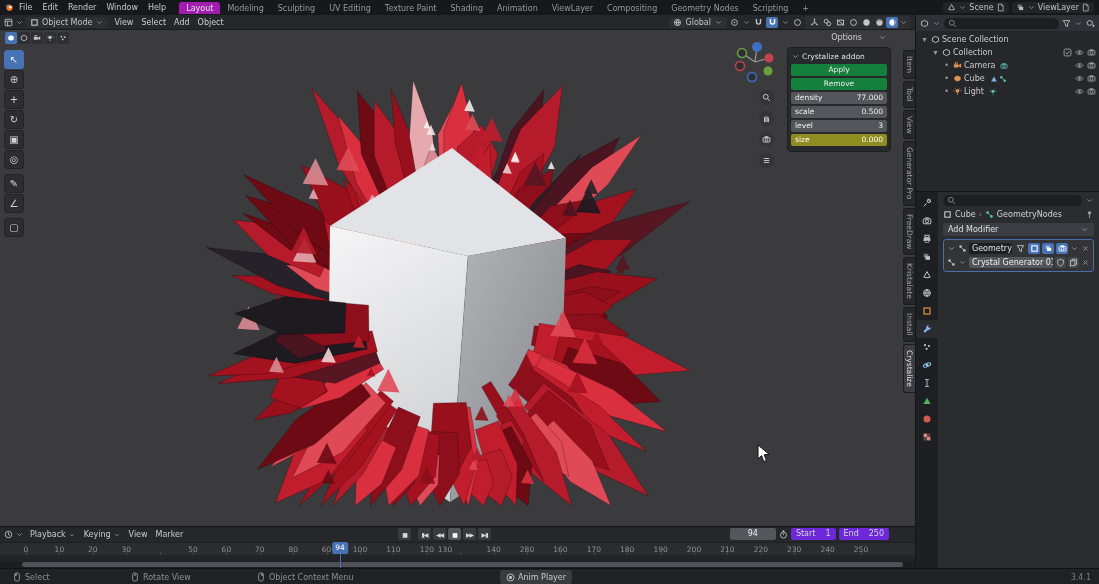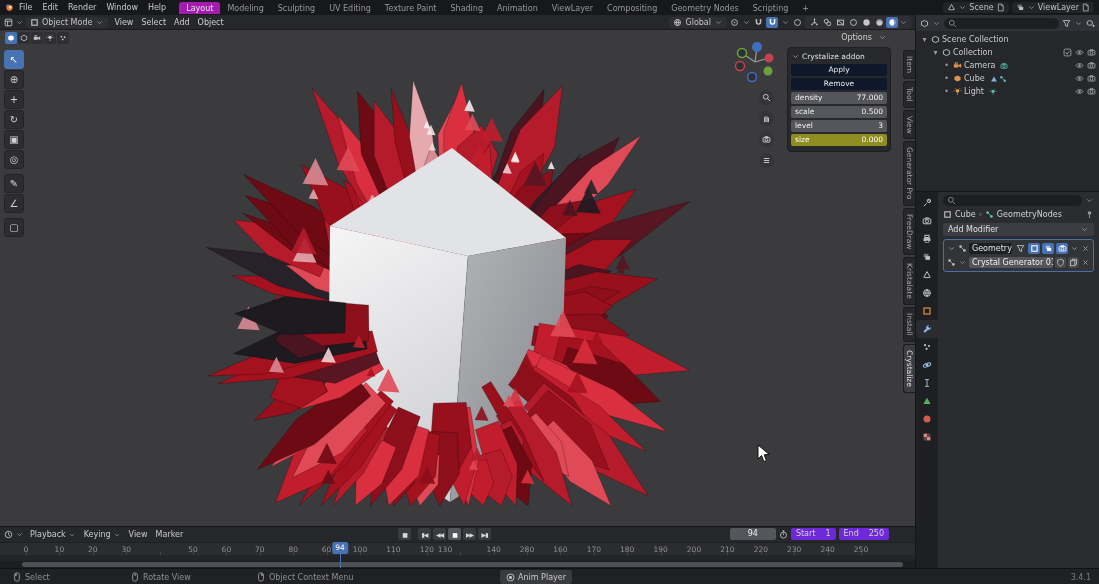--- a/index.html
+++ b/index.html
@@ -29,28 +29,28 @@
   
   .viewport{flex:1;position:relative;background:#3b3b3d;overflow:hidden}
   .scene-svg{position:absolute;left:0;top:0;width:100%;height:100%}
   .quick-toggles{position:absolute;left:5px;top:2px;display:flex;gap:1px;z-index:3}
   .qt{width:12px;height:12px;background:#2e2f33;border-radius:2px;display:flex;align-items:center;justify-content:center;color:#c6c6c6}
   .qt.active{background:#4772b3;color:#fff}
   .toolbar{position:absolute;left:4px;top:20px;display:flex;flex-direction:column;gap:1px;z-index:3}
   .tool-btn{width:20px;height:19px;background:rgba(44,45,48,.92);border-radius:3px;display:flex;align-items:center;justify-content:center;color:#d2d2d2;font-size:10px;border:1px solid #232427}
   .tool-btn.active{background:#4772b3;color:#fff;border-color:#4772b3}
   .tool-btn.gap{margin-top:4px}
-  .options-label{position:absolute;top:3px;right:28px;color:#d0d0d0;display:flex;gap:6px;align-items:center;z-index:4}
+  .options-label{position:absolute;top:3px;right:28px;color:#d0d0d0;display:flex;gap:16px;align-items:center;z-index:4}
   .nav-gizmo{position:absolute;right:138px;top:10px;z-index:3}
   .view-btns{position:absolute;right:141px;top:60px;display:flex;flex-direction:column;gap:6px;z-index:3;color:#c9c9c9}
   .view-btn{width:15px;height:15px;display:flex;align-items:center;justify-content:center;background:rgba(48,49,52,.6);border-radius:50%}
   
   .c-panel{position:absolute;top:17px;right:24px;width:104px;background:rgba(40,41,45,.96);border:1px solid #1d1e21;border-radius:4px;padding:3px;z-index:4;font-size:7.5px}
   .c-title{display:flex;align-items:center;gap:2px;color:#e0e0e0;margin:1px 0 3px}
-  .c-btn{background:#0f172a;border-radius:2px;height:12px;line-height:12px;text-align:center;color:#ececec;margin-bottom:2px}
+  .c-btn{background:#15803d;border-radius:2px;height:12px;line-height:12px;text-align:center;color:#ececec;margin-bottom:2px}
   .c-field{display:flex;justify-content:space-between;background:#55565b;border-radius:2px;height:12px;line-height:12px;padding:0 4px;color:#f2f2f2;margin-bottom:2px}
   .c-field.hl{background:#8f8c20;color:#fff}
   
   .side-tabs{position:absolute;top:20px;right:0;display:flex;flex-direction:column;gap:2px;z-index:5}
   .side-tab{writing-mode:vertical-rl;font-size:7.5px;color:#a6a6a6;background:#26272b;border:1px solid #1b1c1f;border-right:none;border-radius:3px 0 0 3px;padding:5px 1px;white-space:nowrap}
   .side-tab.active{background:#3b3d42;color:#e2e2e2}
   .cursor{position:absolute;z-index:6;left:757px;top:414px}
   
   .timeline{height:42px;flex:0 0 auto;background:#26272a;border-top:1px solid #151618;display:flex;flex-direction:column}
   .tl-header{height:15px;position:relative;display:flex;align-items:center;padding:0 4px;gap:2px}

